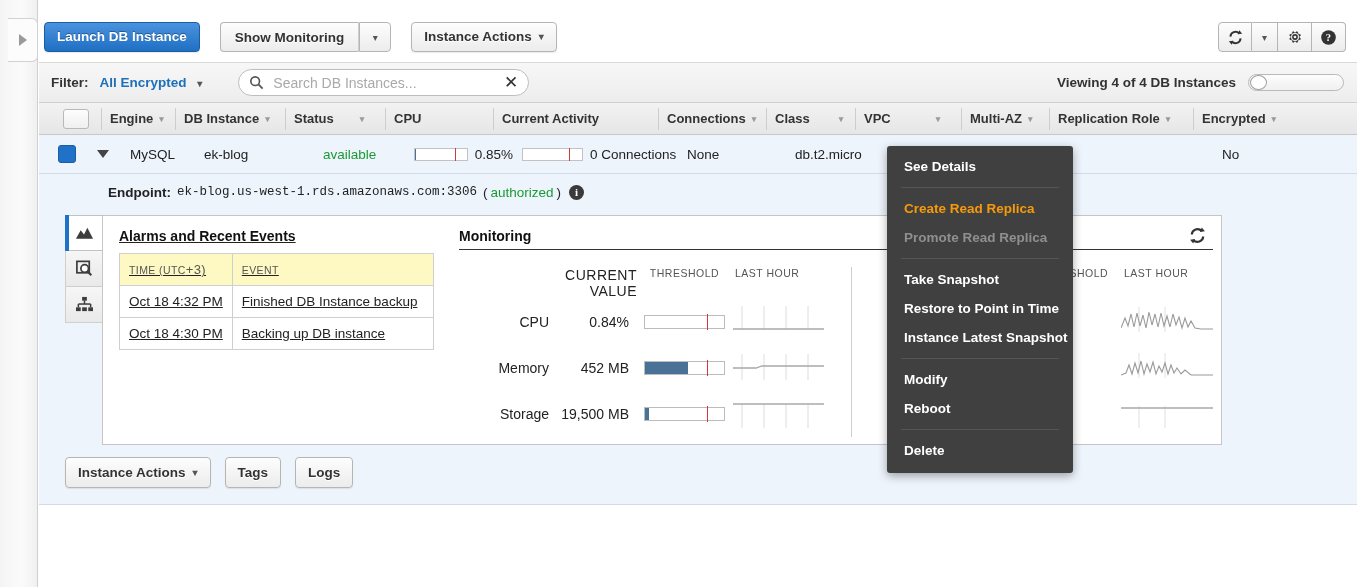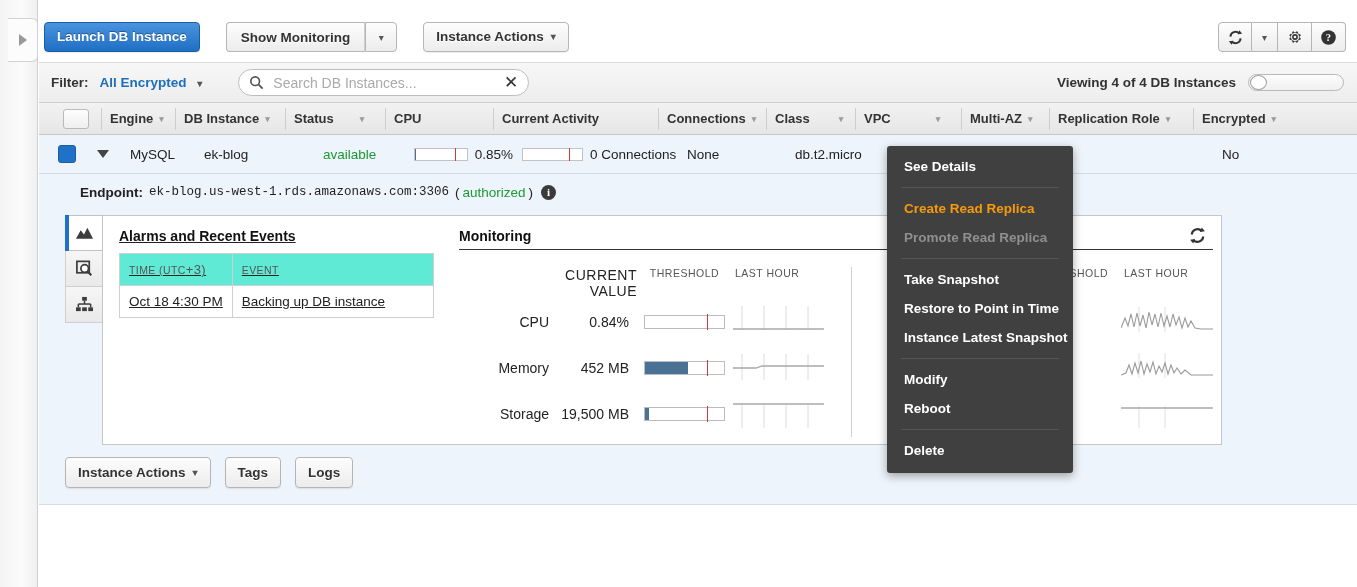--- a/index.html
+++ b/index.html
@@ -61,21 +61,21 @@
     text-shadow:0 1px 0 #fff; cursor:pointer;
   }
   .btn-split .seg-arrow {
     background:linear-gradient(to bottom,#fdfdfd 0%,#ececec 100%);
     border:1px solid #b5b5b5; border-radius:0 4px 4px 0;
     width:32px; height:30px; display:flex;align-items:center;justify-content:center;
     cursor:pointer; color:#555; font-size:10px;
   }
   .btn-split .seg-main { border-right:1px solid #cfcfcf; }
 
-  #tb-left { position:absolute; left:5px; top:22px; display:flex; gap:26px; align-items:center; }
+  #tb-left { position:absolute; left:5px; top:22px; display:flex; gap:20px; align-items:center; }
   #tb-right { position:absolute; right:11px; top:22px; display:flex; align-items:stretch; }
   .icon-btn {
     background:linear-gradient(to bottom,#fdfdfd 0%,#ececec 100%);
     border:1px solid #b5b5b5; width:34px; height:30px;
     display:flex;align-items:center;justify-content:center; cursor:pointer;
   }
   .icon-btn.small { width:26px; }
   .icon-btn:first-child { border-radius:4px 0 0 4px; }
   .icon-btn:last-child { border-radius:0 4px 4px 0; }
   .icon-btn + .icon-btn { border-left:none; }
@@ -145,21 +145,21 @@
     width:61px; height:13px; border:1px solid #c3c3c3; background:#fff; position:relative;
   }
   .meter .fill { position:absolute; left:0; top:0; bottom:0; background:#4a7296; }
   .meter .thr { position:absolute; top:-1px; bottom:-1px; width:1px; background:#cf3b3b; }
 
   
   #endpoint-row {
     background:#eef4fc; height:36px; display:flex; align-items:center; padding-left:41px;
     font-size:13.5px;
   }
-  #endpoint-row .ep-label { font-weight:bold; color:#222; }
+  #endpoint-row .ep-label { font-weight:bold; color:#222;margin-left:28px; }
   #endpoint-row .ep-host {
     font-family:"Liberation Mono", monospace; font-size:12.5px; color:#222; margin-left:6px;
   }
   #endpoint-row .ep-auth { color:#1a9a33; margin:0 3px; }
   #endpoint-row .ep-paren { color:#222; margin-left:6px; }
   .info-dot {
     width:15px;height:15px;border-radius:50%;background:#3a3a3a;color:#fff;
     font-size:11px;font-weight:bold;display:inline-flex;align-items:center;justify-content:center;
     margin-left:8px; font-family:"Liberation Serif", serif; cursor:pointer;
   }
@@ -186,21 +186,21 @@
     display:flex; min-height:230px; position:relative;
   }
   #alarms { width:348px; padding:12px 14px 0 16px;text-decoration:underline; }
   .panel-title { font-weight:bold; font-size:14px; color:#111; margin-bottom:9px; }
   #alarm-table { border-collapse:collapse; width:315px; }
   #alarm-table th, #alarm-table td {
     border:1px solid #cfcfcf; text-align:left; vertical-align:middle;
   }
   #alarm-table th {
     font-size:10.5px; font-weight:normal; color:#555; letter-spacing:.4px;
-    padding:8px 9px; text-transform:uppercase; background:#5eead4;
+    padding:8px 9px; text-transform:uppercase; background:#fef9c3;
   }
   #alarm-table th .big { font-size:13px; text-transform:none; }
   #alarm-table td { padding:8px 9px; font-size:13.5px; color:#222; }
   #alarm-table td.tcell { white-space:nowrap; }
 
   #monitoring { flex:1; padding:12px 0 0 8px; position:relative; }
   #mon-head { display:flex; align-items:center; }
   #mon-refresh { position:absolute; right:14px; top:10px; cursor:pointer; }
   #mon-divider { position:absolute; left:8px; right:8px; top:33px; height:1px; background:#333; }
   #mon-cols { display:flex; padding-top:14px; }
@@ -454,20 +454,24 @@
             <thead>
               <tr>
                 <th style="width:112px">
                   <span>TIME (</span><span>UTC</span><span class="big">+3)</span>
                 </th>
                 <th>EVENT</th>
               </tr>
             </thead>
             <tbody>
               <tr>
+                <td class="tcell">Oct 18 4:32 PM</td>
+                <td>Finished DB Instance backup</td>
+              </tr>
+              <tr>
                 <td class="tcell">Oct 18 4:30 PM</td>
                 <td>Backing up DB instance</td>
               </tr>
             </tbody>
           </table>
         </div>
 
         <div id="monitoring">
           <div id="mon-head">
             <span class="panel-title">Monitoring</span>

